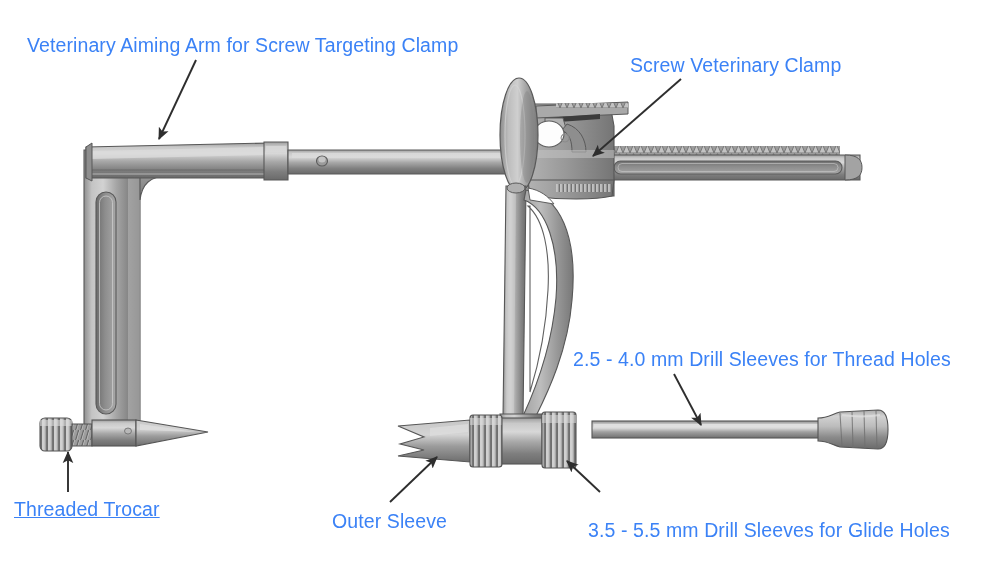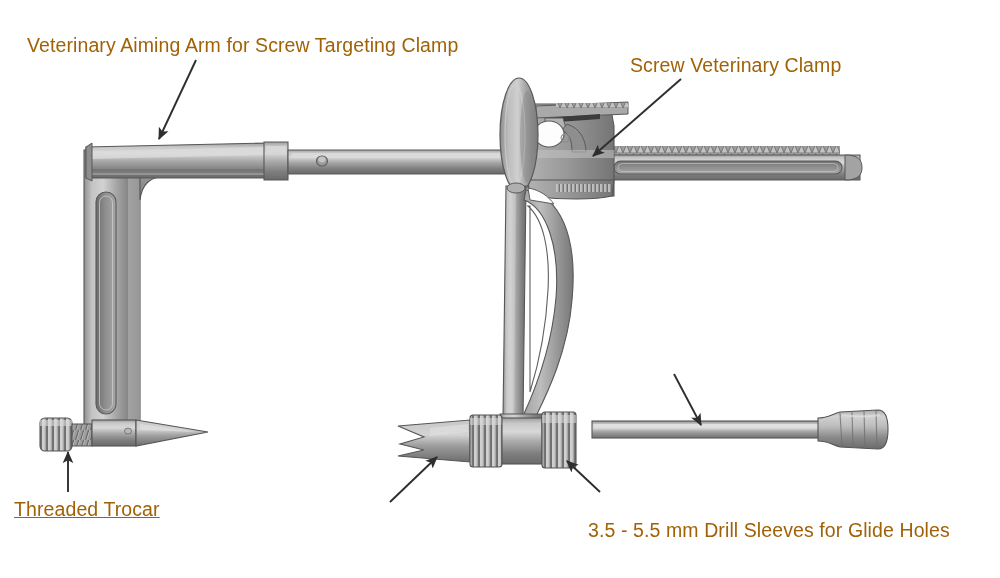--- a/index.html
+++ b/index.html
@@ -6,21 +6,21 @@
   html,body{margin:0;padding:0;background:#ffffff;}
   body{
     width:1000px;height:578px;
     font-family:"Liberation Sans","DejaVu Sans",sans-serif;
     overflow:hidden;position:relative;
   }
   #stage{position:relative;width:1000px;height:578px;background:#fff;}
   #art{position:absolute;left:0;top:0;width:1000px;height:578px;}
   .lbl{
     position:absolute;
-    color:#a16207;
+    color:#3b82f6;
     font-size:19.5px;
     line-height:22px;
     white-space:nowrap;
     letter-spacing:0.1px;
   }
   #lab-aiming-arm{left:27px;top:34px;}
   #lab-screw-clamp{left:630px;top:54px;}
   #lab-thread-sleeves{left:573px;top:348px;}
   #lab-glide-sleeves{left:588px;top:500px;margin-top:19px;}
   #lab-trocar{left:14px;top:498px;text-decoration:underline;}
@@ -277,19 +277,21 @@
       <line x1="600" y1="492" x2="567" y2="461" marker-end="url(#arrowHead)"></line>
       <line x1="68" y1="492" x2="68" y2="452" marker-end="url(#arrowHead)"></line>
       <line x1="390" y1="502" x2="437" y2="457" marker-end="url(#arrowHead)"></line>
     </g>
   </svg>
 
   <div class="lbl" id="lab-aiming-arm">Veterinary Aiming Arm for Screw Targeting Clamp</div>
 
   <div class="lbl" id="lab-screw-clamp">Screw Veterinary Clamp</div>
 
+  <div class="lbl" id="lab-thread-sleeves">2.5 - 4.0 mm Drill Sleeves for Thread Holes</div>
 
   <div class="lbl" id="lab-glide-sleeves">3.5 - 5.5 mm Drill Sleeves for Glide Holes</div>
 
   <div class="lbl" id="lab-trocar">Threaded Trocar</div>
 
+  <div class="lbl" id="lab-outer-sleeve">Outer Sleeve</div>
 
 </div>
 
 </body></html>

